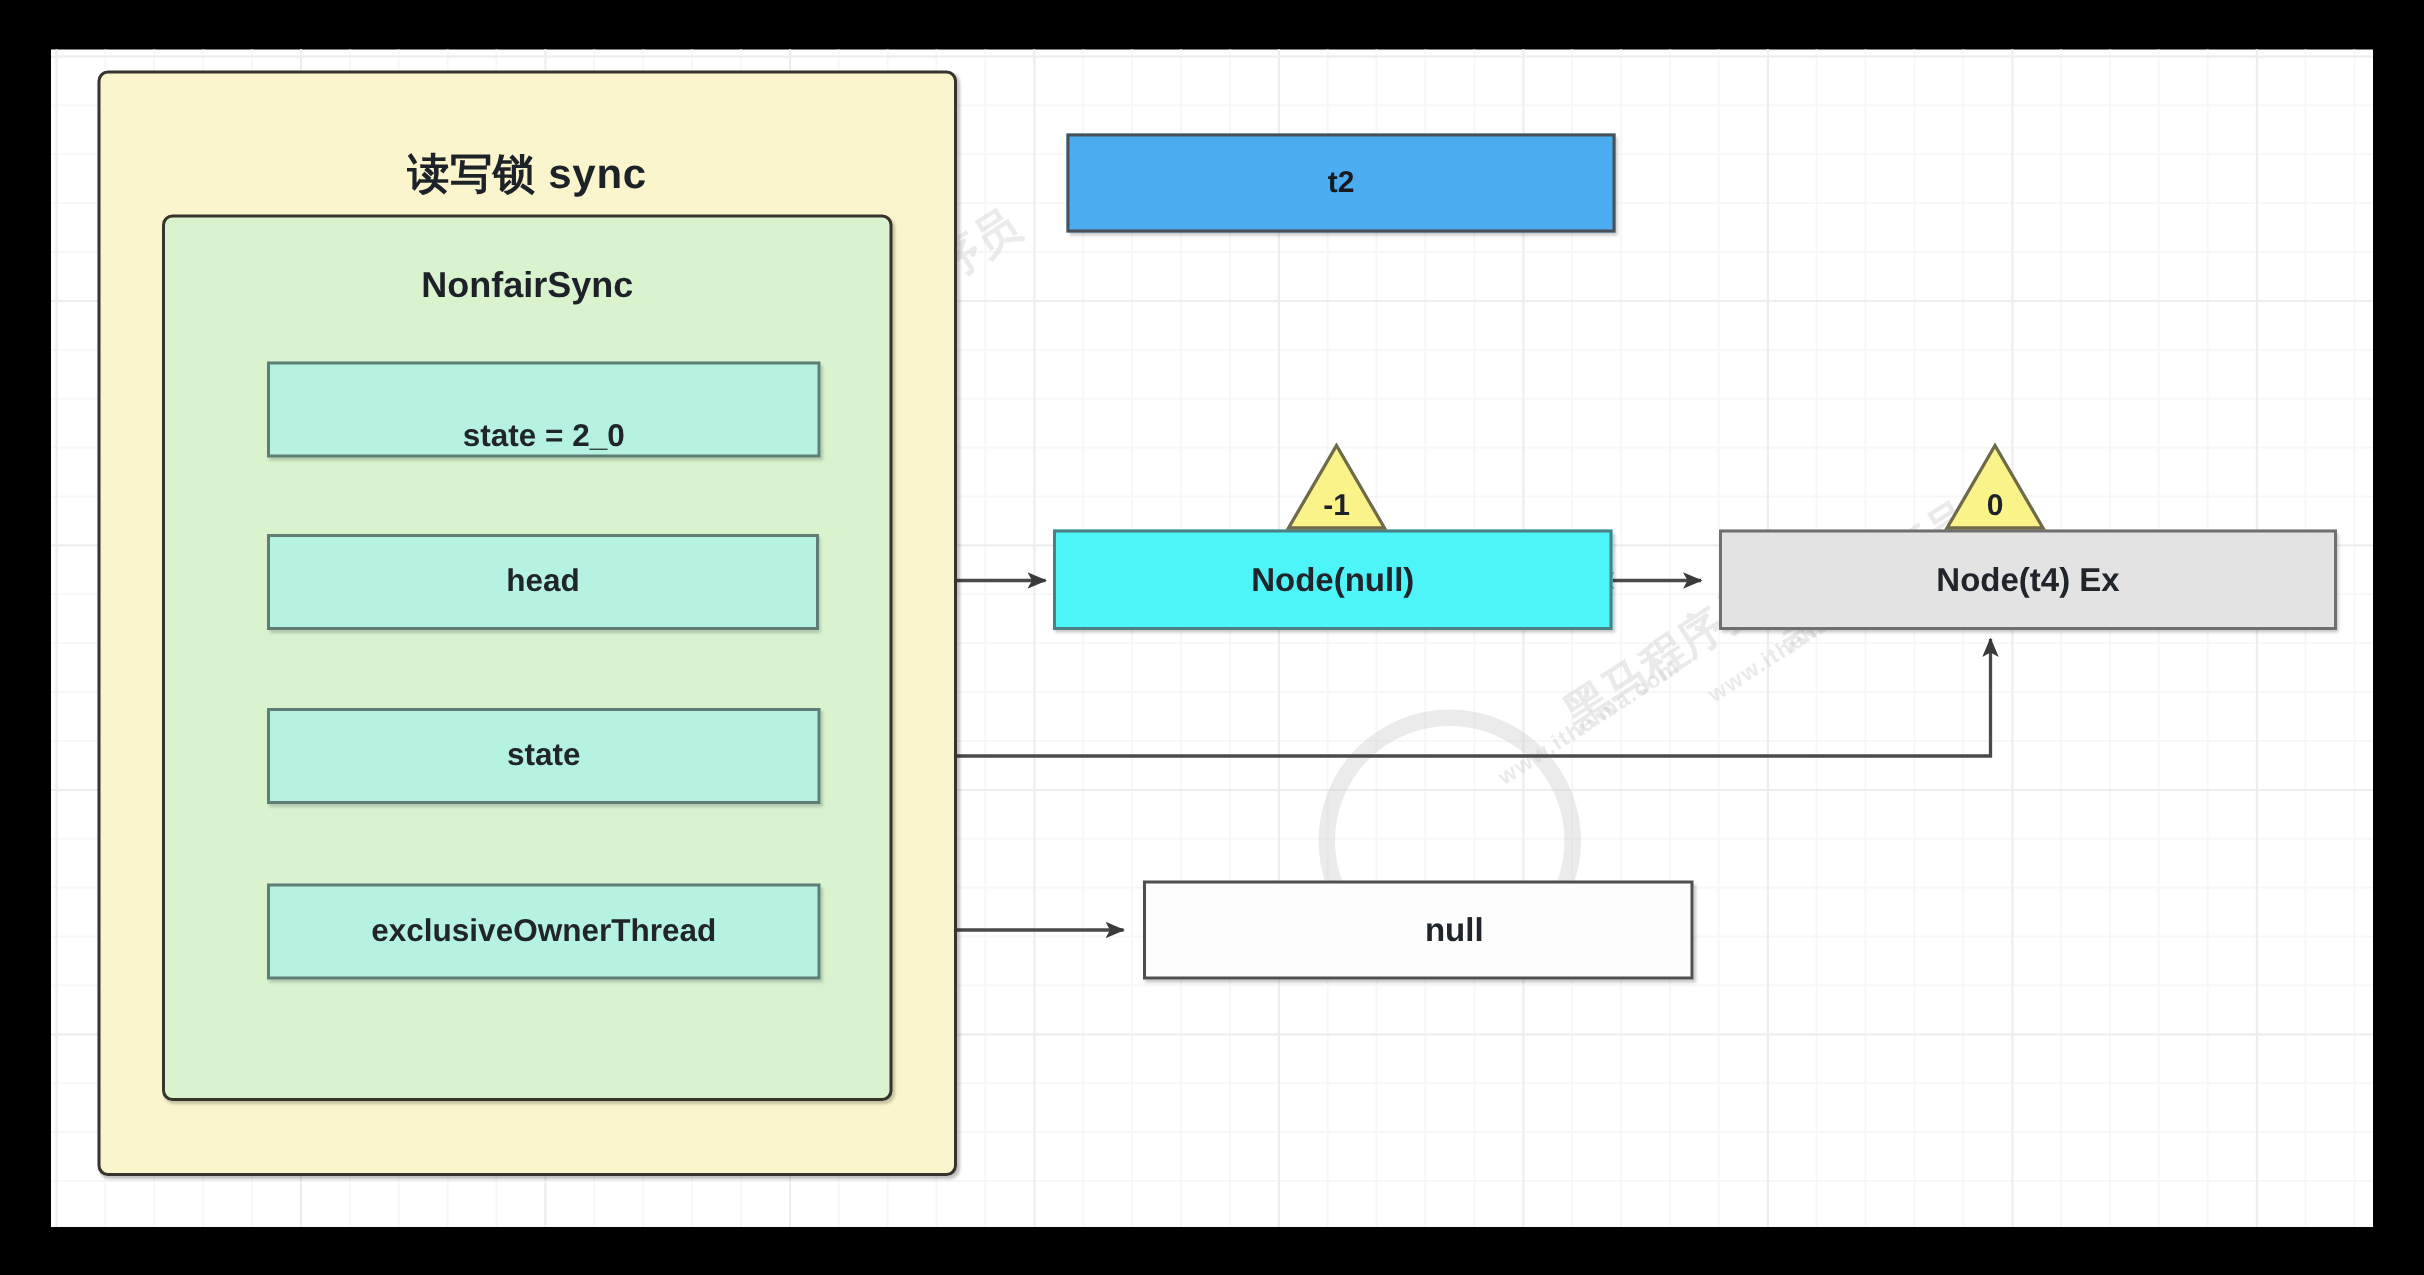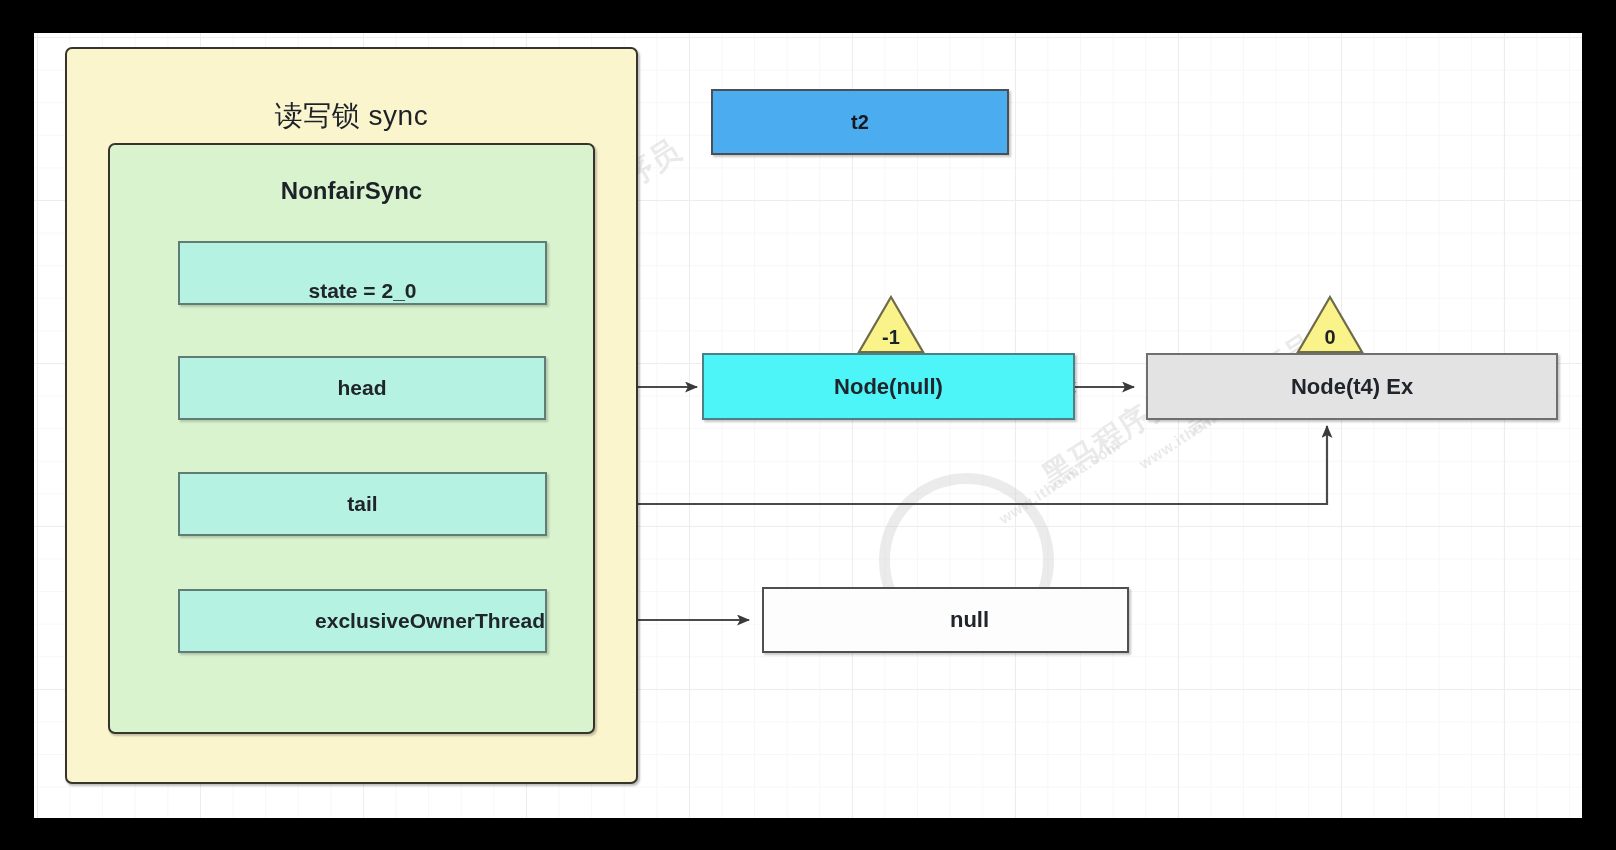--- a/index.html
+++ b/index.html
@@ -66,21 +66,21 @@
     background: #fbf5cd;
     border: 2.5px solid #36342c;
     border-radius: 7px;
     box-shadow: 1.5px 2px 2px rgba(0,0,0,0.25);
   }
   #outer-sync-title {
     position: absolute;
     left: 0; right: 0; top: 48px;
     text-align: center;
     font-size: 28px;
-    font-weight: normal;
+    font-weight: bold;
     color: #1d2228;
     letter-spacing: 0.5px;
   }
 
   
   #inner-nfs {
     background: #d9f3cf;
     border: 2.5px solid #36342c;
     border-radius: 7px;
     box-shadow: 1.5px 2px 2px rgba(0,0,0,0.22);
@@ -207,28 +207,28 @@
 
     <div class="box field" style="left:144px; top:208px; width:369px; height:64px;align-items:flex-end;">
       <span>state = 2_0</span>
     </div>
 
     <div class="box field" style="left:144px; top:323px; width:368px; height:64px;">
       <span>head</span>
     </div>
 
     <div class="box field" style="left:144px; top:439px; width:369px; height:64px;">
-      <span>tail</span>
-    </div>
-
-    <div class="box field" style="left:144px; top:556px; width:369px; height:64px;justify-content:flex-end;">
+      <span>state</span>
+    </div>
+
+    <div class="box field" style="left:144px; top:556px; width:369px; height:64px;">
       <span>exclusiveOwnerThread</span>
     </div>
 
-    <div class="box thread" style="left:677px; top:56px; width:298px; height:66px;">
+    <div class="box thread" style="left:677px; top:56px; width:366px; height:66px;">
       <span>t2</span>
     </div>
 
 
     <div class="box node-cyan" style="left:668px; top:320px; width:373px; height:67px;">
       <span>Node(null)</span>
     </div>
 
     <div class="tri-wrap" style="left:823px; top:262px; width:68px; height:60px;">
       <svg width="68" height="60" viewBox="0 0 68 60">

